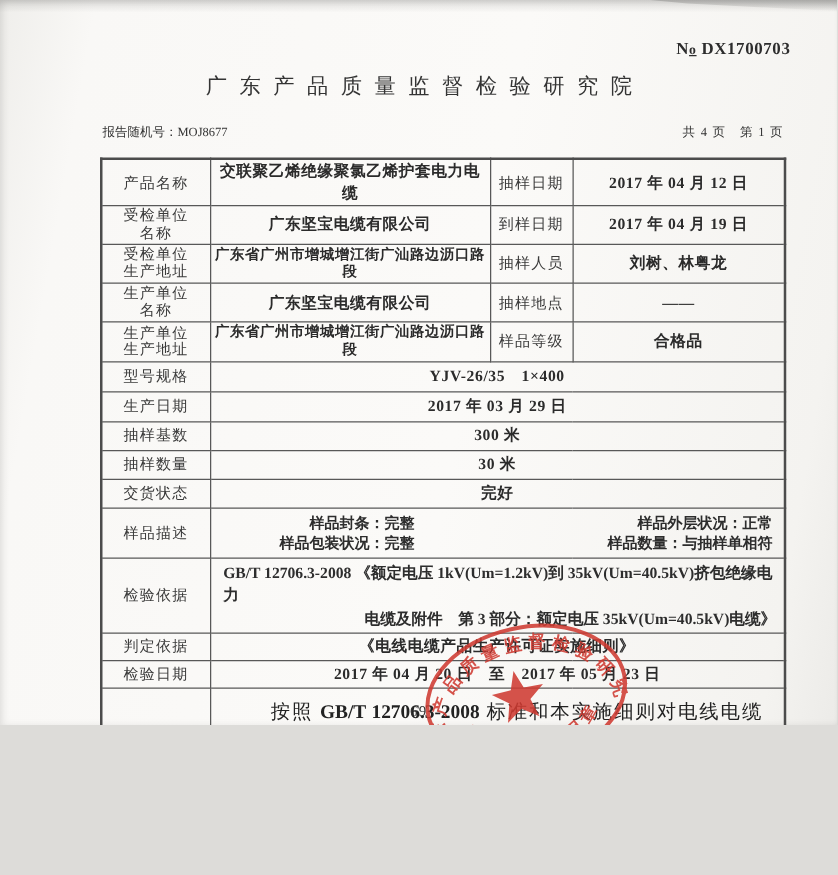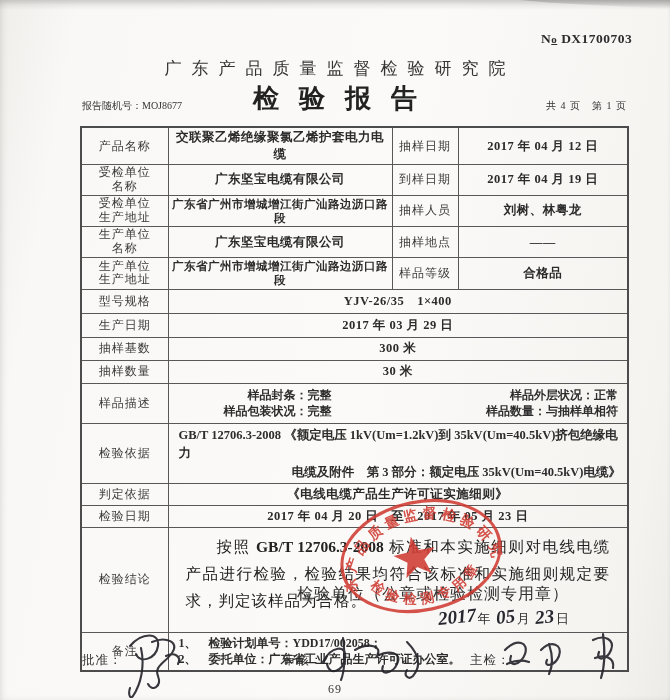--- a/index.html
+++ b/index.html
@@ -1,17 +1,17 @@
 <!DOCTYPE html>
 <html><head>
 <meta charset="utf-8">
 <style>
   html,body{margin:0;padding:0;background:#dddcd9;}
   .page{
-    position:relative;width:670px;height:700px;overflow:hidden;
+    position:relative;width:670px;height:580px;overflow:hidden;
     background:linear-gradient(100deg,#efeeeb 0%,#f9f8f6 10%,#fbfaf8 55%,#f4f3f0 92%,#ecebe8 100%);
     font-family:"Liberation Serif","DejaVu Serif",serif;color:#2d2d2d;
     box-shadow:inset 3px 0 6px rgba(0,0,0,.07), inset 0 2px 4px rgba(0,0,0,.05);
   }
   .edge-top{position:absolute;top:0;left:0;right:0;height:10px;
     background:linear-gradient(to bottom,rgba(110,110,108,.22),rgba(0,0,0,0));}
   .corner-tr{position:absolute;top:0;right:0;width:150px;height:9px;opacity:.5;
     background:linear-gradient(to bottom,#8a8a88,transparent);
     clip-path:polygon(0 0,100% 0,100% 100%,20% 30%);}
   
@@ -61,21 +61,20 @@
 </style>
 </head>
 <body>
 
 <div class="page">
   <div class="edge-top"></div>
   <div class="corner-tr"></div>
 
   <div class="doc-no"><span>N</span><span class="uo">o</span>&nbsp;<span>DX1700703</span></div>
   <div class="org-name">广东产品质量监督检验研究院</div>
-  <div class="report-title">检验报告</div>
   <div class="info-line">
     <span><span>报告随机号：</span><span>MOJ8677</span></span>
     <span class="pagination">共 4 页　第 1 页</span>
   </div>
 
   <table class="report">
     <colgroup>
         <col style="width:87px">
         <col style="width:224px">
         <col style="width:66px">
@@ -133,20 +132,24 @@
       <td class="val" colspan="3">2017 年 03 月 29 日</td>
     </tr>
     <tr class="rh23">
       <td class="lbl">抽样基数</td>
       <td class="val" colspan="3">300 米</td>
     </tr>
     <tr class="rh23">
       <td class="lbl">抽样数量</td>
       <td class="val" colspan="3">30 米</td>
     </tr>
+    <tr class="rh23">
+      <td class="lbl">交货状态</td>
+      <td class="val" colspan="3">完好</td>
+    </tr>
     <tr class="rh32">
       <td class="lbl">样品描述</td>
       <td colspan="3">
         <div class="desc-grid">
           <span>样品封条：完整</span>
           <span>样品外层状况：正常</span>
           <span>样品包装状况：完整</span>
           <span>样品数量：与抽样单相符</span>
         </div>
       </td>

